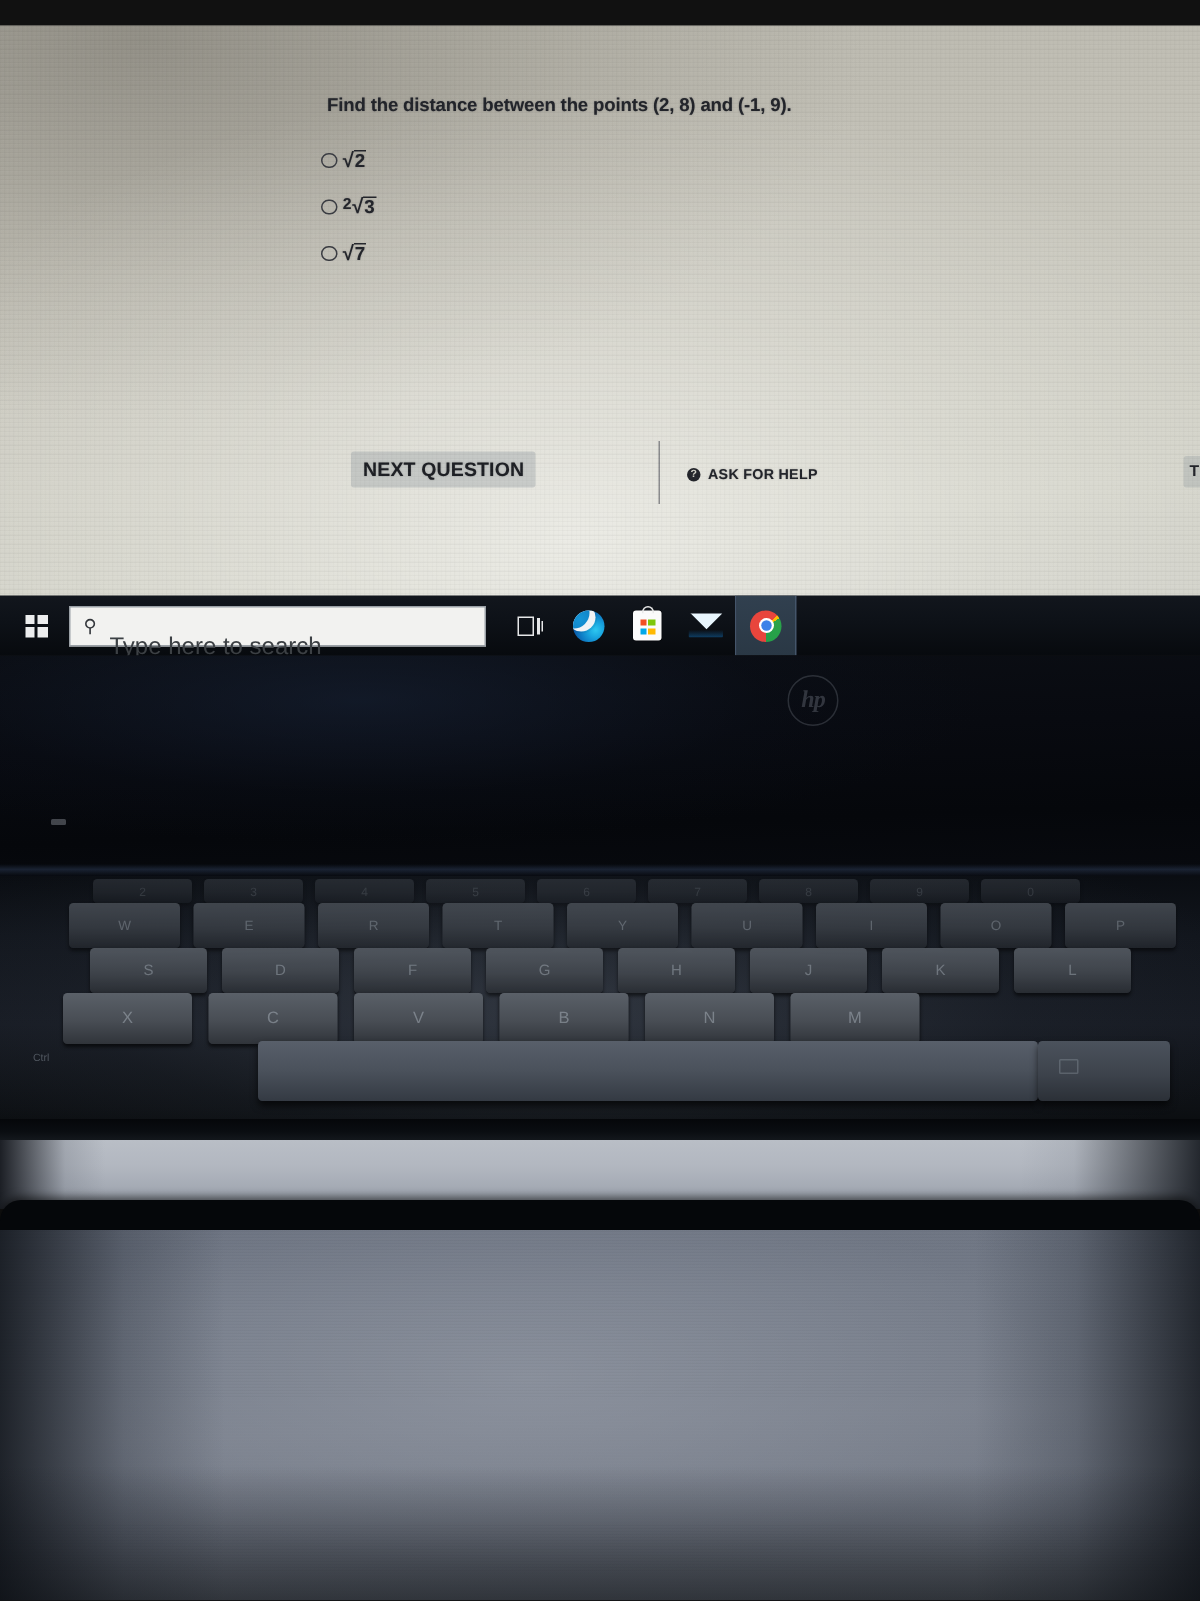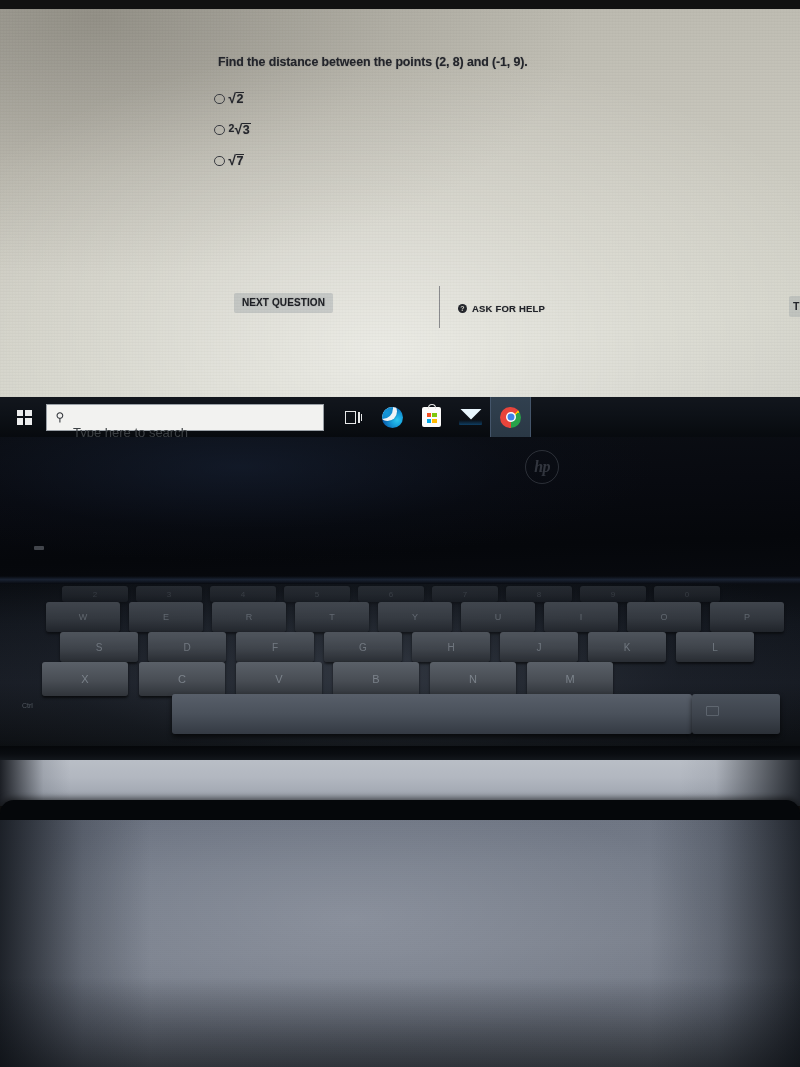--- a/index.html
+++ b/index.html
@@ -15,21 +15,21 @@
     position: relative;
     width: 800px;
     height: 1067px;
     overflow: hidden;
     background: #111;
   }
 
   
   .screen {
     position: absolute;
-    left: 0; top: 9px;
+    left: 0; top: 17px;
     width: 800px;
     height: 397px;
     background:
       radial-gradient(ellipse 700px 420px at 48% 86%, rgba(255,255,252,0.55) 0%, rgba(255,255,250,0.22) 38%, rgba(255,255,255,0) 72%),
       radial-gradient(ellipse 620px 330px at 12% 2%, rgba(96,92,84,0.42) 0%, rgba(120,116,106,0.16) 48%, rgba(0,0,0,0) 78%),
       linear-gradient(172deg, #b4b2a8 0%, #c2c0b6 30%, #cdccc2 58%, #d3d3c9 80%, #d0d0c8 100%);
   }
   .screen::after {
     
     content: "";
@@ -103,21 +103,21 @@
   }
 
   
   .next-btn {
     position: absolute;
     left: 234px;
     top: 284px;
     padding: 4px 8px 5px 8px;
     background: rgba(150,158,162,0.38);
     border-radius: 2px;
-    font-size: 10px;
+    font-size: 13px;
     font-weight: 700;
     color: #1d1f24;
     letter-spacing: 0.1px;
     font-stretch: condensed;
     white-space: nowrap;
     text-shadow: 0 0 1px rgba(70,70,72,0.5);
   }
   .divider {
     position: absolute;
     left: 439px;
@@ -212,21 +212,21 @@
     margin-left: -2px;
   }
   .srch-glyph {
     width: 26px;
     text-align: center;
     font-size: 12px;
     color: #33363b;
     flex: 0 0 auto;
   }
   .srch-text {
-    font-size: 13px;
+    font-size: 16px;
     color: #3c4044;
     white-space: nowrap;
     margin-top: 30px;
   }
   .tb-icons {
     display: flex;
     align-items: center;
     height: 40px;
     margin-left: 10px;
   }

